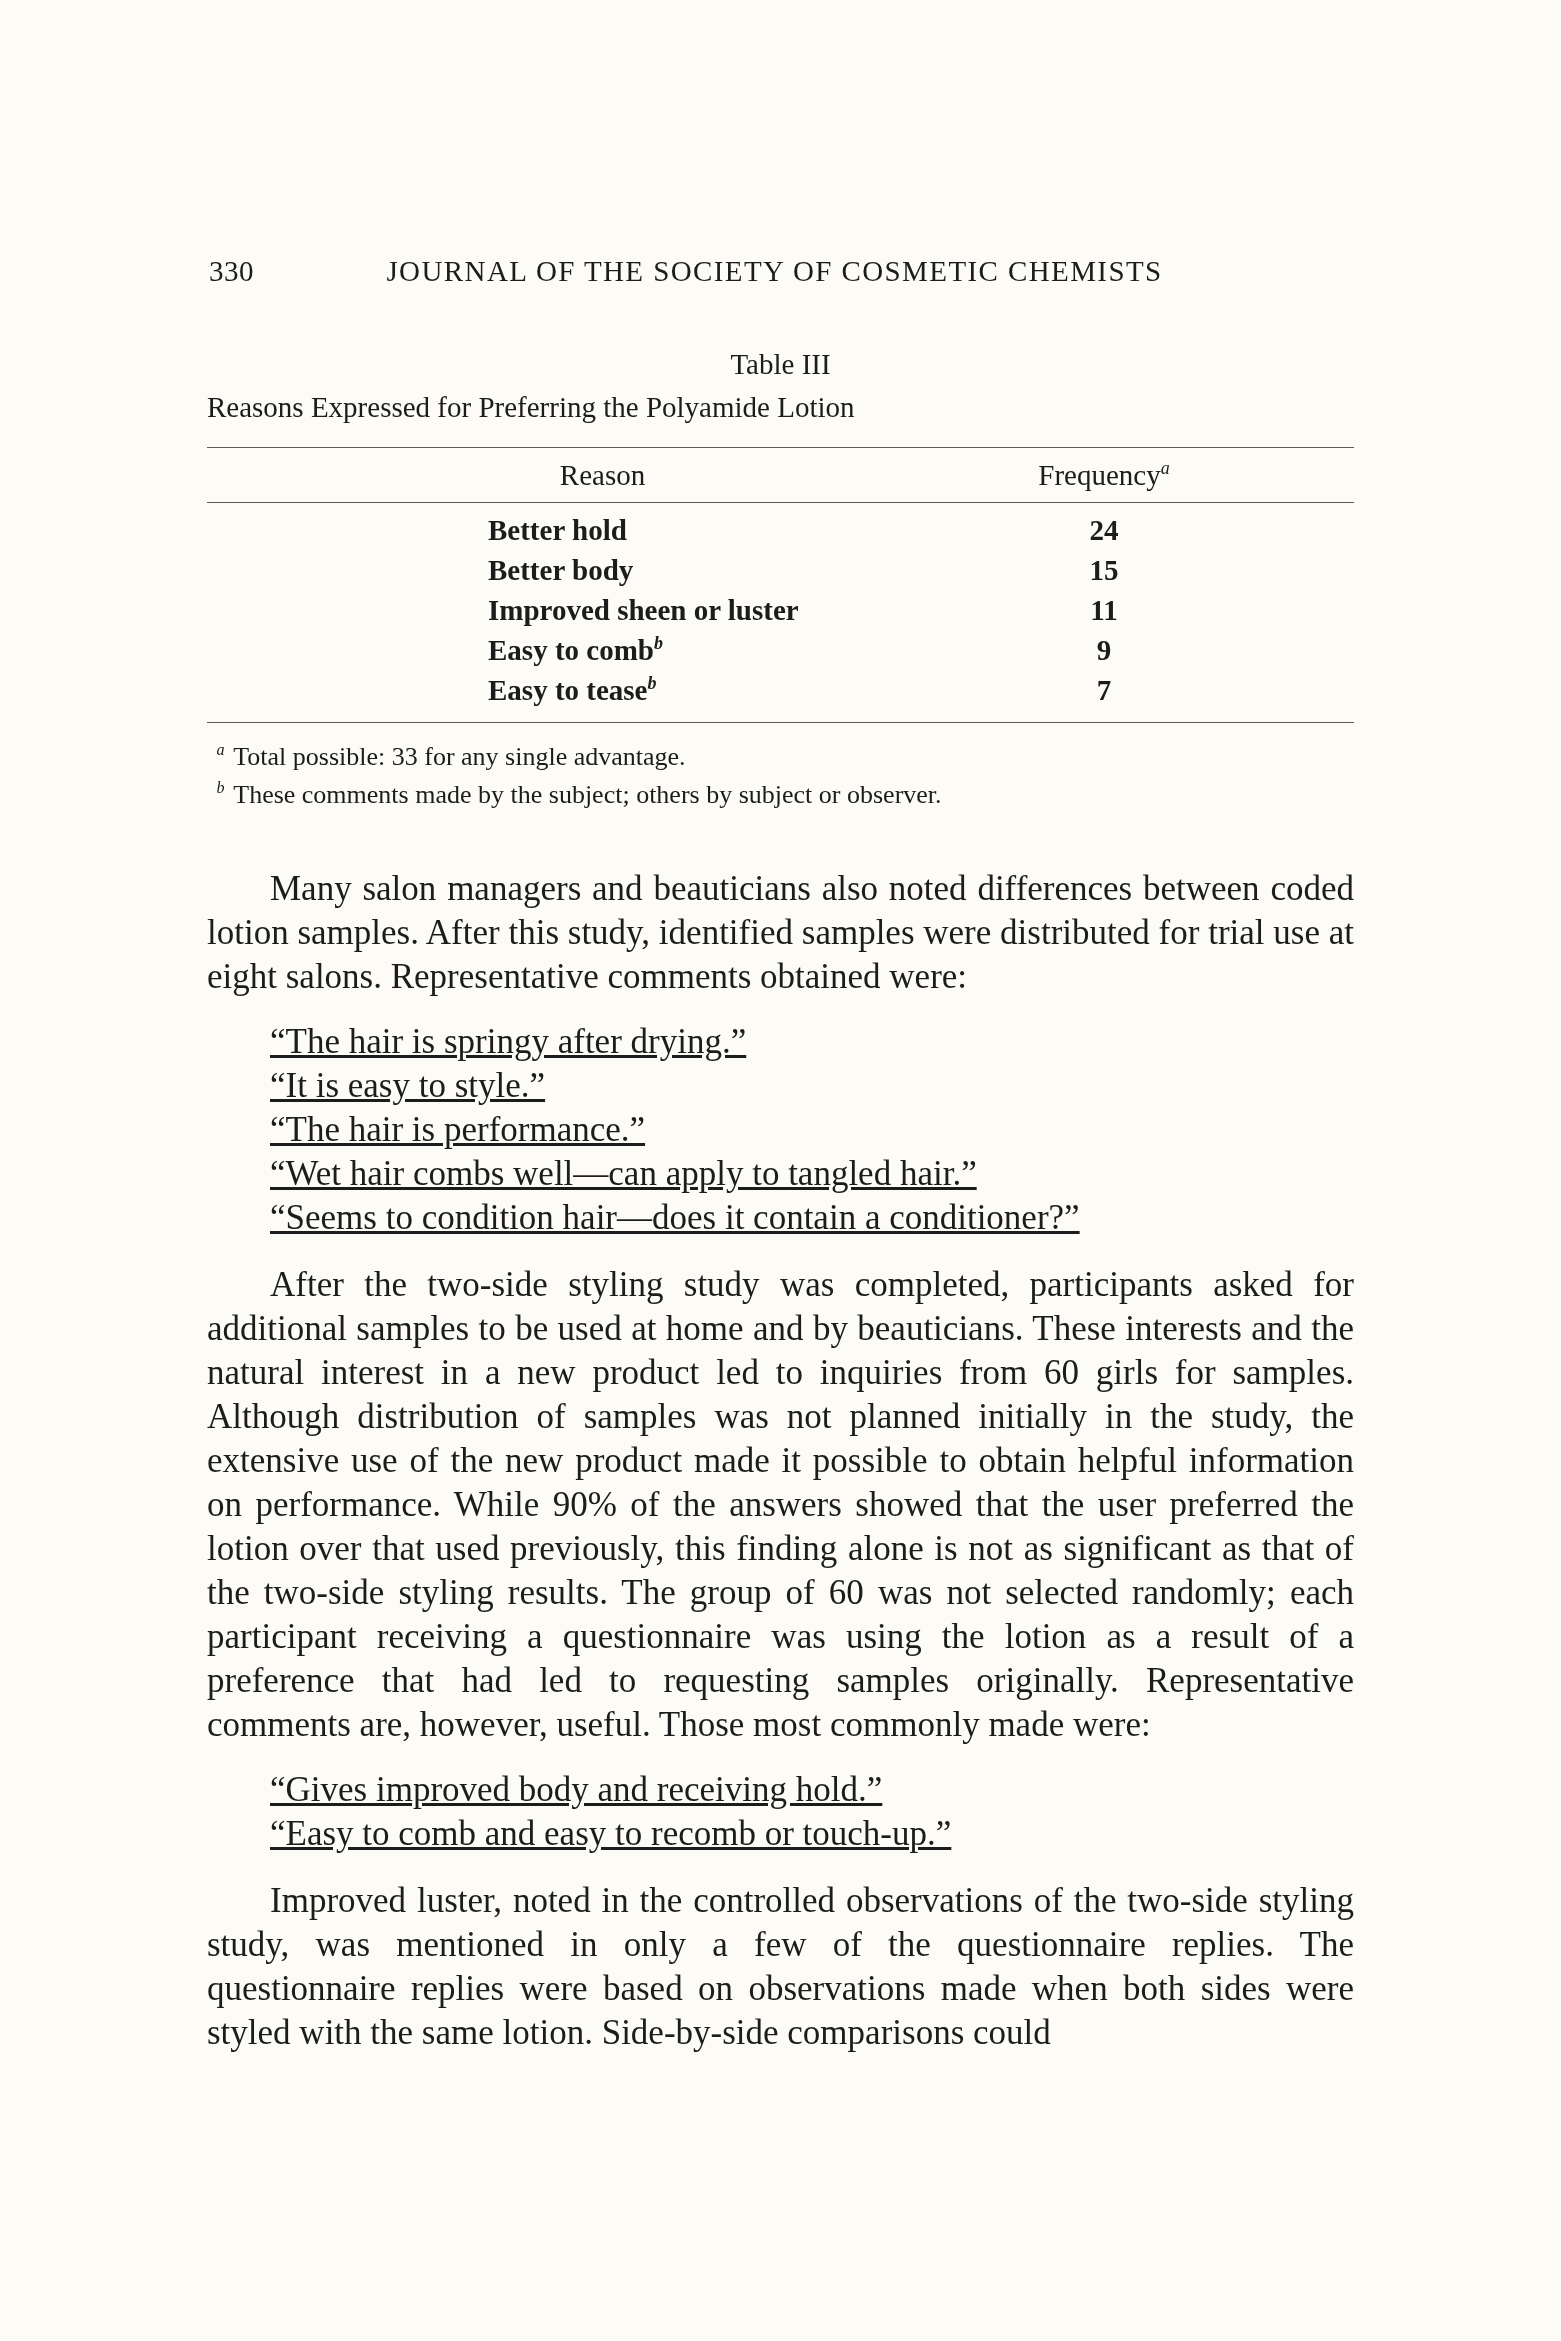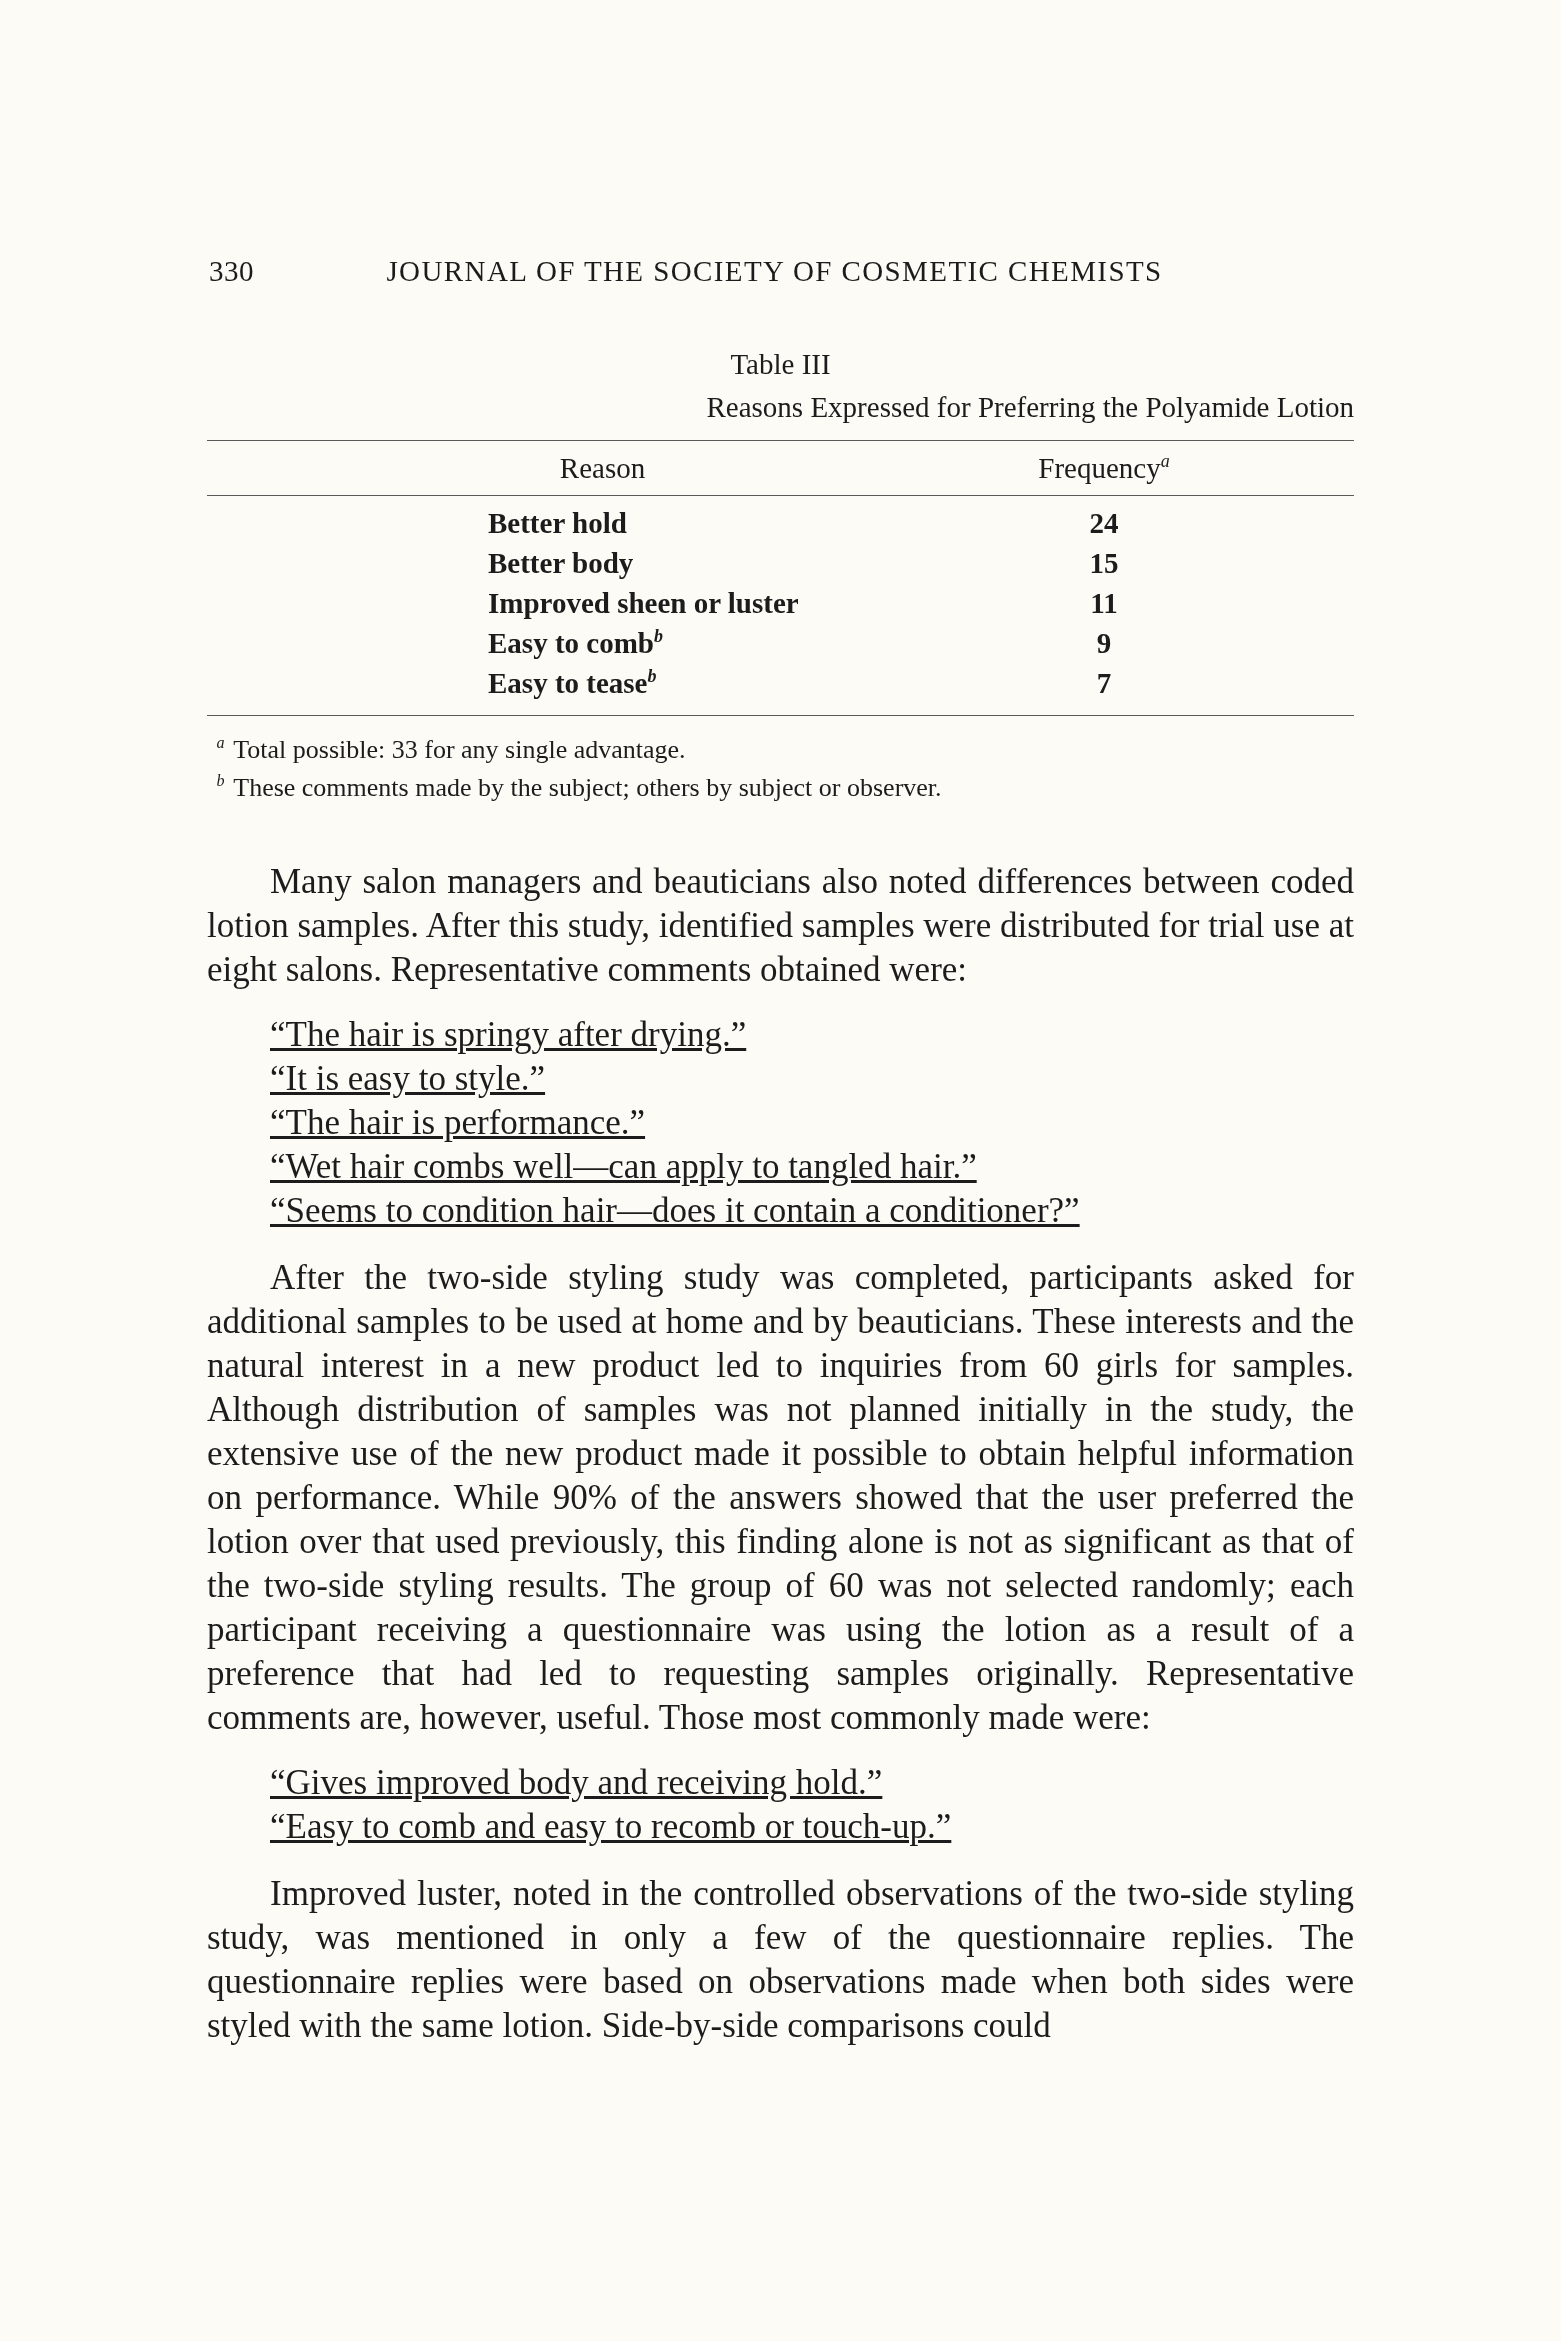--- a/index.html
+++ b/index.html
@@ -27,21 +27,21 @@
   .page-num { position: absolute; left: 1.9px; top: 0; }
   .journal-title {
     position: absolute; left: 0; right: 12px; top: 0;
     text-align: center;
     letter-spacing: 1.4px;
   }
 
   
   .jtable { font-size: 29px; }
   .jtable-title { text-align: center; margin-bottom: 9.6px; }
-  .jtable-caption { text-align: right; margin-bottom: 16px; }
+  .jtable-caption { text-align: left; margin-bottom: 23px; }
   .rule { border-top: 1.9px solid #5a5a5a; height: 0; }
   .thead { display: flex; padding: 11.5px 0 9.6px 0; }
   .th-reason { flex: 1; text-align: center; padding-left: 144px; }
   .th-freq { width: 500px; text-align: center; }
   .tbody { padding: 7.7px 0 11.5px 0; }
   .trow { display: flex; line-height: 40px; font-weight: bold; }
   .td-reason { flex: 1; padding-left: 281px; }
   .td-freq { width: 500px; text-align: center; }
   sup { font-size: 62%; vertical-align: super; line-height: 0; }
   .it { font-style: italic; }

